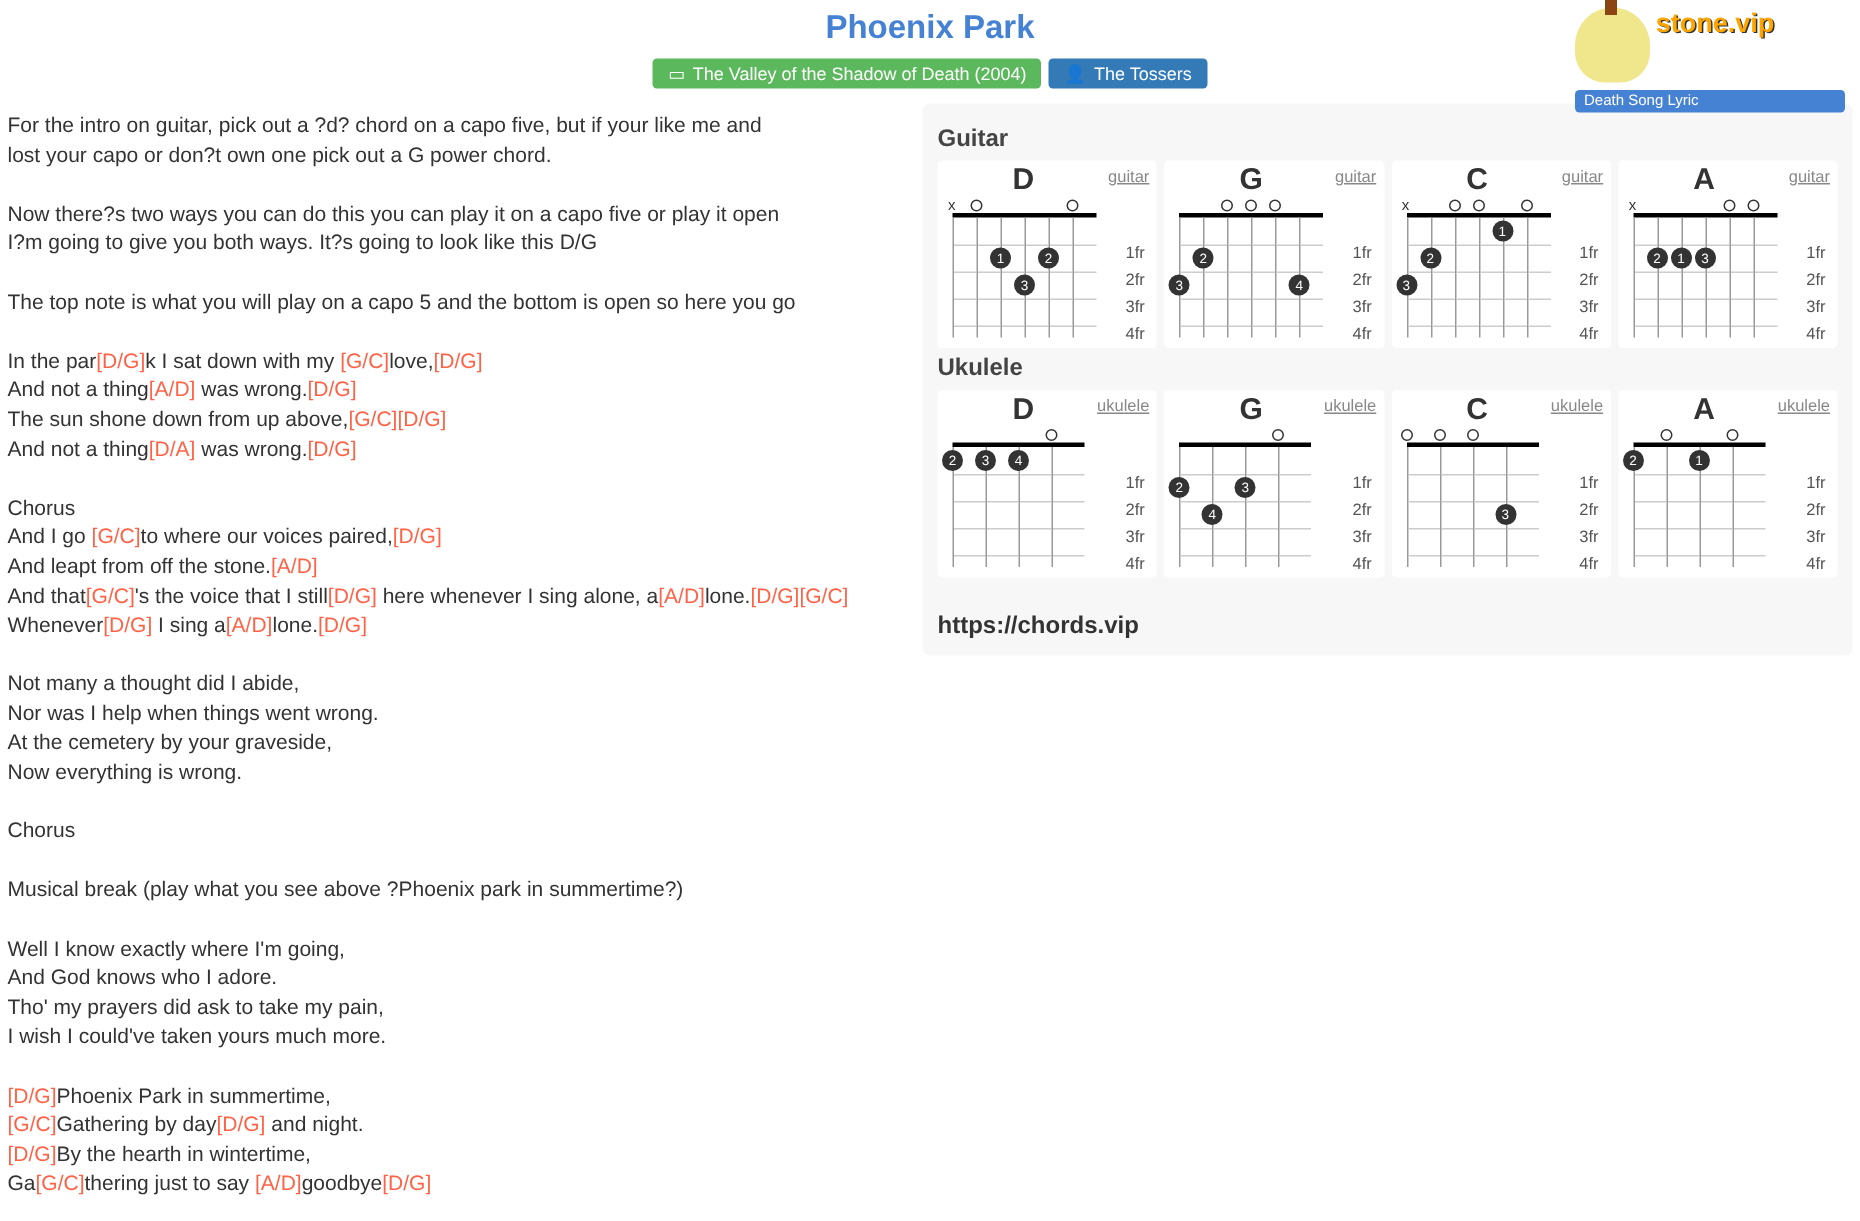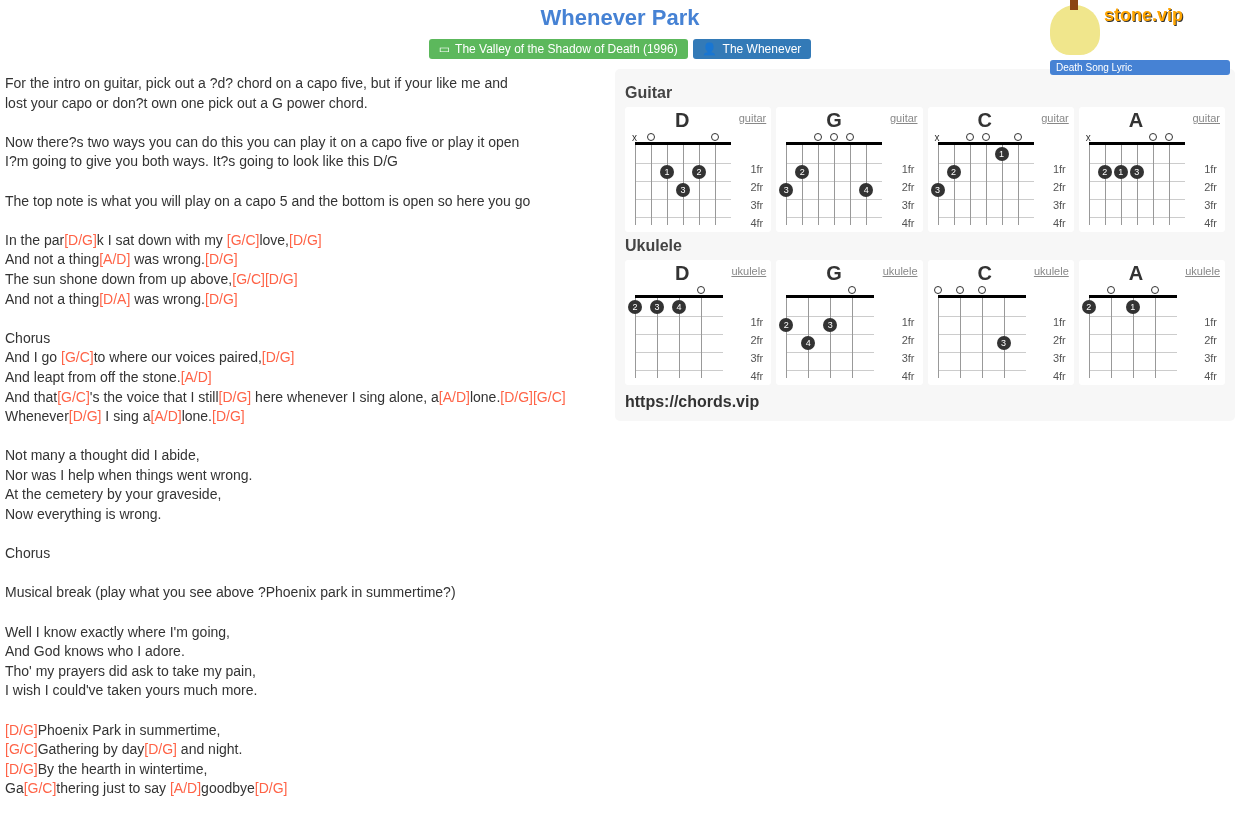--- a/index.html
+++ b/index.html
@@ -27,42 +27,42 @@
 .diagram { margin-top: 20px; position: relative; height: 95px; }
 .fretboard { position: absolute; left: 5px; top: 10px; }
 .fretboard-g { border-top: 3px solid #000; }
 .string { display: inline-block; width: 16px; height: 80px; border-left: 1px solid #999; position: relative; }
 .string:last-child { border-right: 1px solid #999; }
 .fret { position: absolute; width: 100%; border-top: 1px solid #ccc; }
 .dot { position: absolute; width: 14px; height: 14px; background: #333; border-radius: 50%; color: #fff; font-size: 9px; text-align: center; line-height: 14px; }
 .open { position: absolute; width: 8px; height: 8px; border: 1px solid #333; border-radius: 50%; top: -12px; }
 .mute { position: absolute; font-size: 10px; top: -13px; }
 .fr-labels { position: absolute; right: 3px; top: 28px; font-size: 11px; line-height: 18px; color: #555; }
-.url { font-weight: bold; font-size: 16px; color: #333; margin-top: 8px; }
+.url { font-weight: bold; font-size: 16px; color: #333; margin-top: 24px; }
 .footer-url { font-weight: bold; font-size: 16px; padding: 15px 5px; }
 </style>
 </head>
 <body>
 
 <div class="logo">
   <span class="logo-uke"></span>
   <span class="logo-text">stone.vip</span>
   <span class="logo-sub">Death Song Lyric</span>
 </div>
 
 <div class="header">
-  <div class="title">Whenever Park</div>
+  <div class="title">Phoenix Park</div>
   <div class="badges">
     <span class="badge badge-album">
       <span>▭</span>
-      <span>The Valley of the Shadow of Death (1996)</span>
+      <span>The Valley of the Shadow of Death (2004)</span>
     </span>
     <span class="badge badge-artist">
       <span>👤</span>
-      <span>The Whenever</span>
+      <span>The Tossers</span>
     </span>
   </div>
 </div>
 
 <div class="content">
   <div class="lyrics" id="lyrics"><div>For the intro on guitar, pick out a ?d? chord on a capo five, but if your like me and</div><div>lost your capo or don?t own one pick out a G power chord.</div><div>&nbsp;</div><div>Now there?s two ways you can do this you can play it on a capo five or play it open</div><div>I?m going to give you both ways. It?s going to look like this D/G</div><div>&nbsp;</div><div>The top note is what you will play on a capo 5 and the bottom is open so here you go</div><div>&nbsp;</div><div><span>In the par</span><span class="chord">[D/G]</span><span>k I sat down with my </span><span class="chord">[G/C]</span><span>love,</span><span class="chord">[D/G]</span></div><div><span>And not a thing</span><span class="chord">[A/D]</span><span> was wrong.</span><span class="chord">[D/G]</span></div><div><span>The sun shone down from up above,</span><span class="chord">[G/C]</span><span class="chord">[D/G]</span></div><div><span>And not a thing</span><span class="chord">[D/A]</span><span> was wrong.</span><span class="chord">[D/G]</span></div><div>&nbsp;</div><div>Chorus</div><div><span>And I go </span><span class="chord">[G/C]</span><span>to where our voices paired,</span><span class="chord">[D/G]</span></div><div><span>And leapt from off the stone.</span><span class="chord">[A/D]</span></div><div><span>And that</span><span class="chord">[G/C]</span><span>'s the voice that I still</span><span class="chord">[D/G]</span><span> here whenever I sing alone, a</span><span class="chord">[A/D]</span><span>lone.</span><span class="chord">[D/G]</span><span class="chord">[G/C]</span></div><div><span>Whenever</span><span class="chord">[D/G]</span><span> I sing a</span><span class="chord">[A/D]</span><span>lone.</span><span class="chord">[D/G]</span></div><div>&nbsp;</div><div>Not many a thought did I abide,</div><div>Nor was I help when things went wrong.</div><div>At the cemetery by your graveside,</div><div>Now everything is wrong.</div><div>&nbsp;</div><div>Chorus</div><div>&nbsp;</div><div>Musical break (play what you see above ?Phoenix park in summertime?)</div><div>&nbsp;</div><div>Well I know exactly where I'm going,</div><div>And God knows who I adore.</div><div>Tho' my prayers did ask to take my pain,</div><div>I wish I could've taken yours much more.</div><div>&nbsp;</div><div><span class="chord">[D/G]</span><span>Phoenix Park in summertime,</span></div><div><span class="chord">[G/C]</span><span>Gathering by day</span><span class="chord">[D/G]</span><span> and night.</span></div><div><span class="chord">[D/G]</span><span>By the hearth in wintertime,</span></div><div><span>Ga</span><span class="chord">[G/C]</span><span>thering just to say </span><span class="chord">[A/D]</span><span>goodbye</span><span class="chord">[D/G]</span></div></div>
 
   <div class="sidebar">
     <div class="section-title">Guitar</div>
     <div class="chord-row" id="guitar-row">

